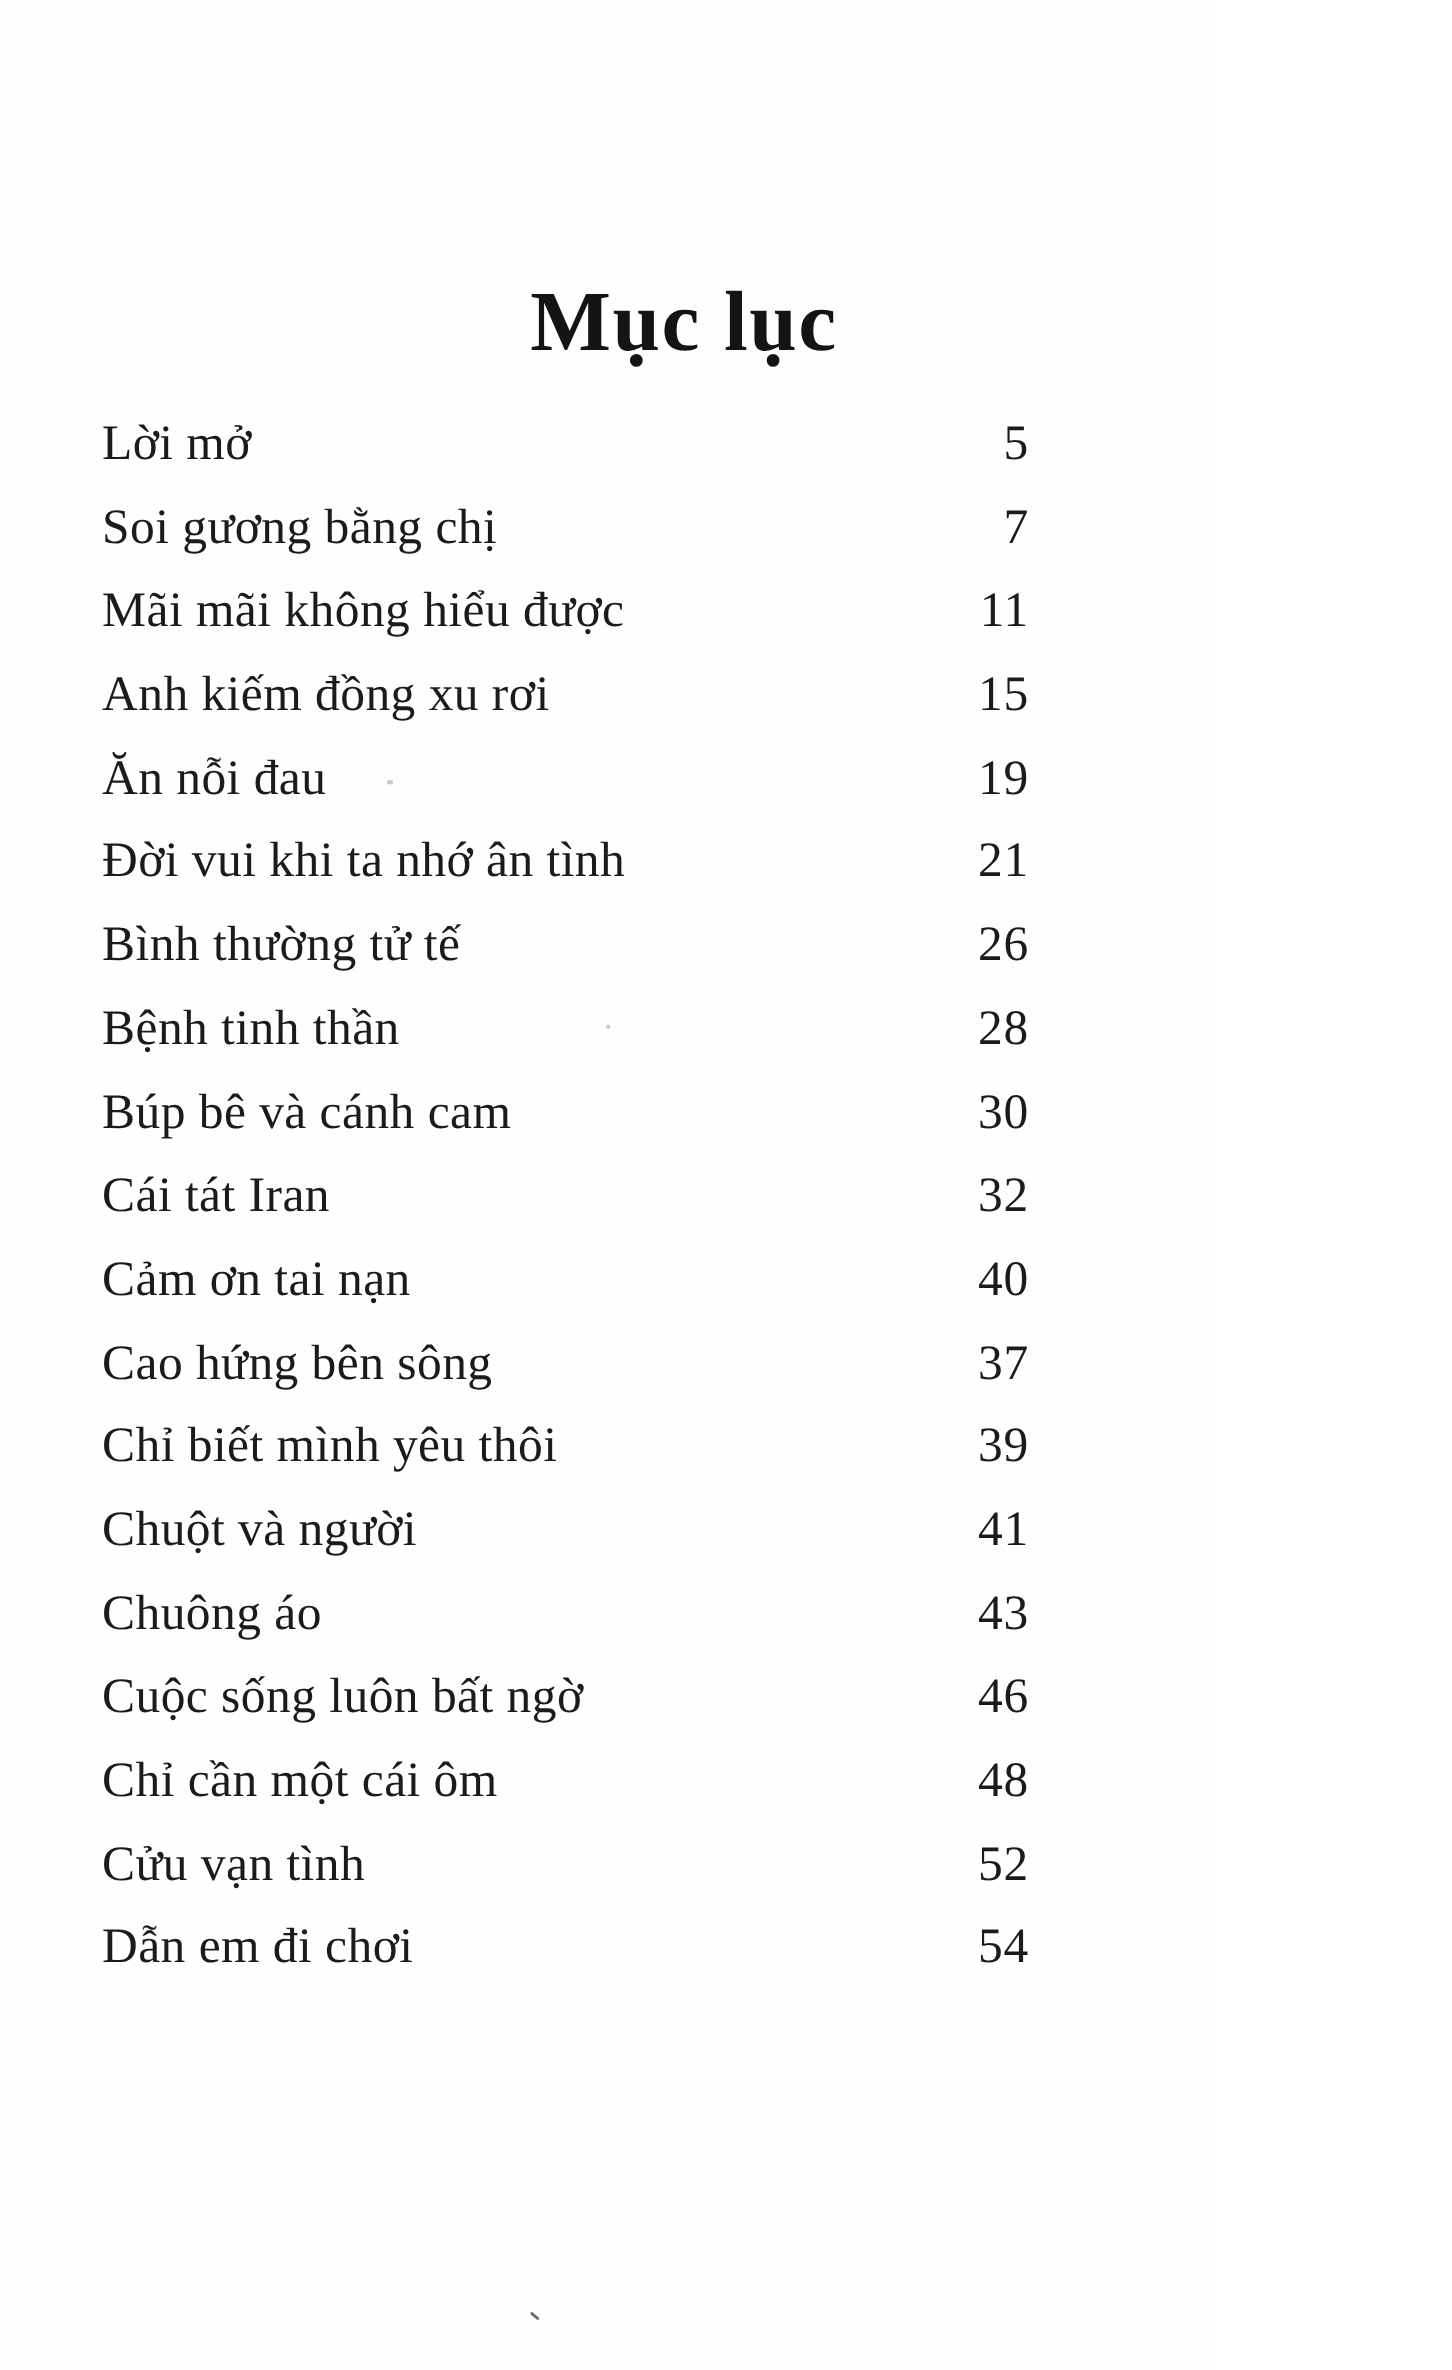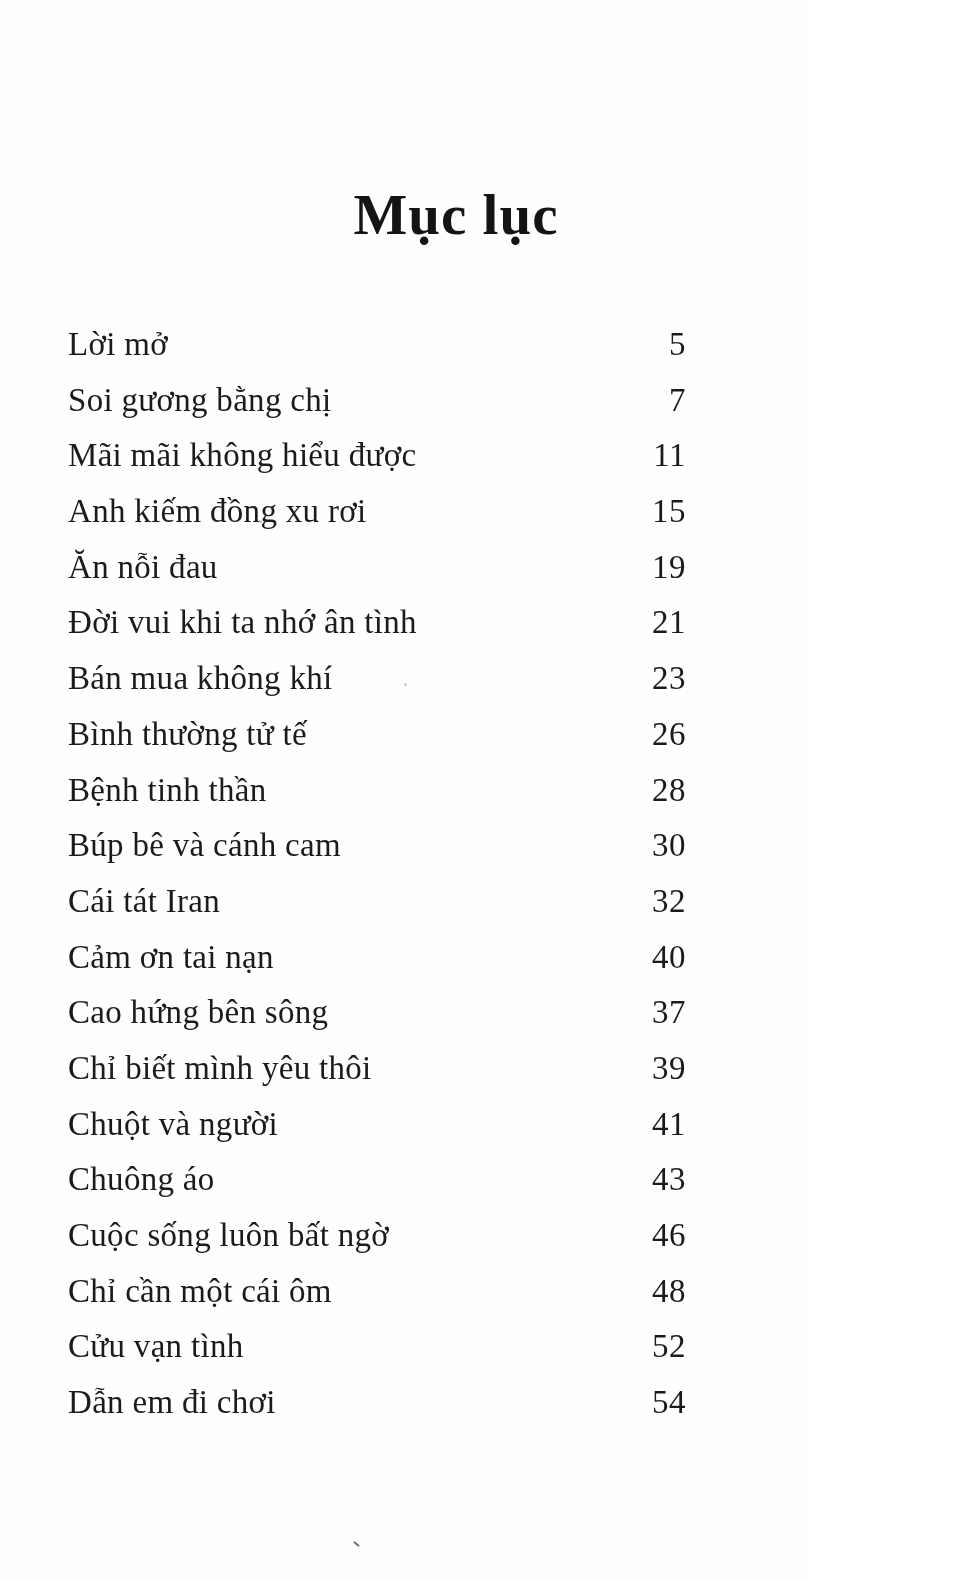--- a/index.html
+++ b/index.html
@@ -37,21 +37,20 @@
   .toc-row {
     display: flex;
     justify-content: space-between;
     align-items: baseline;
     height: 55.7px;
     font-size: 33px;
   }
   .toc-entry-title {
     white-space: nowrap;
     letter-spacing: 0.3px;
-    margin-top: 48px;
   }
   .toc-entry-page {
     font-variant-numeric: lining-nums;
     letter-spacing: 0.5px;
   }
   .speck {
     position: absolute;
     background: #9a9a9a;
     border-radius: 50%;
   }
@@ -93,24 +92,20 @@
   <div class="toc-row">
     <span class="toc-entry-title">Ăn nỗi đau</span>
     <span class="toc-entry-page">19</span>
   </div>
 
   <div class="toc-row">
     <span class="toc-entry-title">Đời vui khi ta nhớ ân tình</span>
     <span class="toc-entry-page">21</span>
   </div>
 
-  <div class="toc-row">
-    <span class="toc-entry-title">Bán mua không khí</span>
-    <span class="toc-entry-page">23</span>
-  </div>
 
   <div class="toc-row">
     <span class="toc-entry-title">Bình thường tử tế</span>
     <span class="toc-entry-page">26</span>
   </div>
 
   <div class="toc-row">
     <span class="toc-entry-title">Bệnh tinh thần</span>
     <span class="toc-entry-page">28</span>
   </div>

